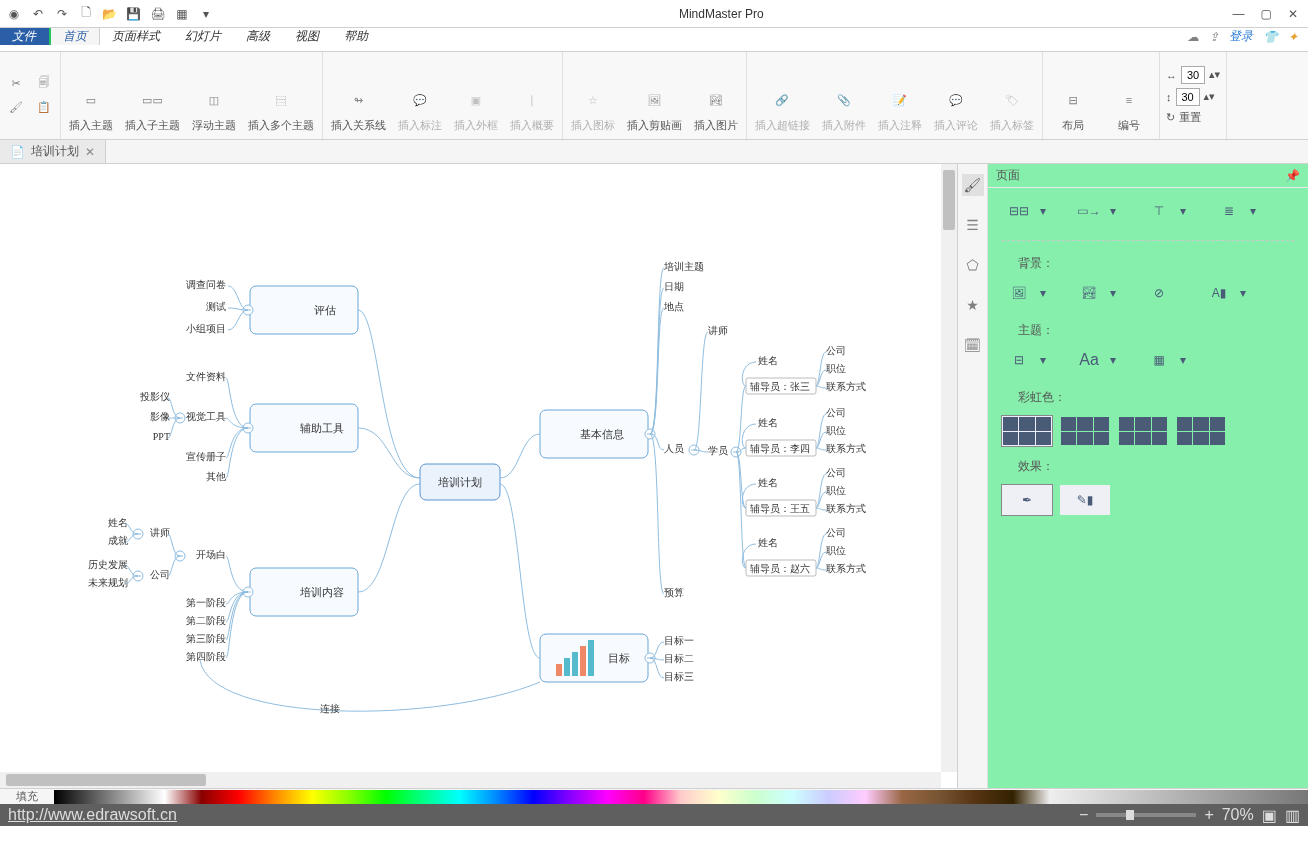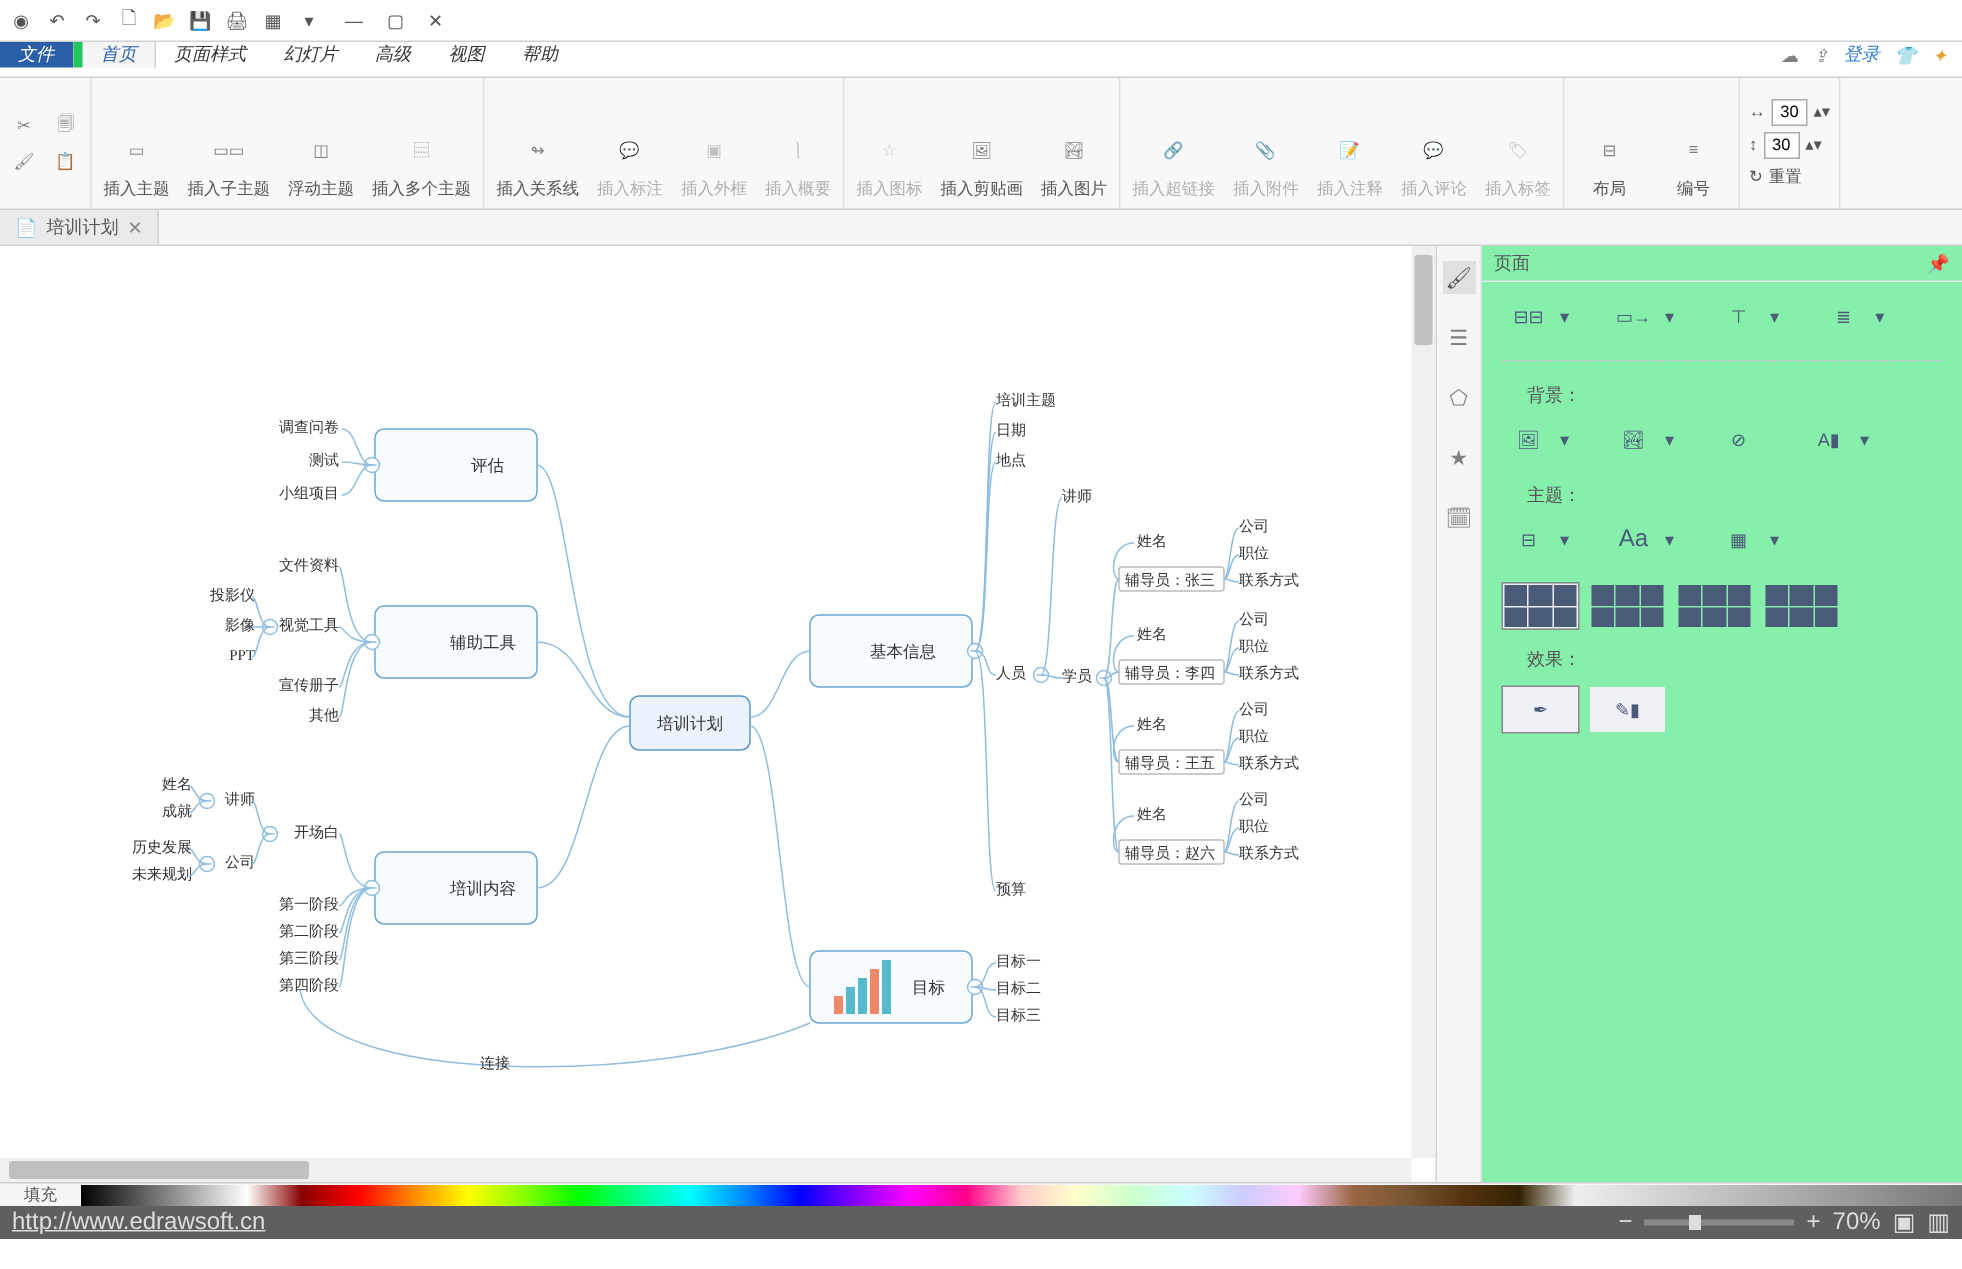--- a/index.html
+++ b/index.html
@@ -7,21 +7,21 @@
 
 .titlebar { height: 28px; background: #fff; display: flex; align-items: center; font-size: 12px; color: #333; border-bottom: 1px solid #d0d0d0; }
 .titlebar .qat { display: flex; align-items: center; gap: 8px; padding: 0 6px; }
 .titlebar .qat .qicon { width: 16px; height: 16px; color: #555; display:flex; align-items:center; justify-content:center; }
 .titlebar .title { flex: 1; text-align: center; font-size: 12px; }
 .titlebar .wincontrols { display: flex; gap: 16px; padding: 0 10px; color:#555; }
 
 .tabbar { height: 24px; background: #fff; display: flex; align-items: flex-start; font-size: 12px; border-bottom: 1px solid #d0d0d0; font-style: italic; }
 .tabbar .tab { padding: 0 12px; display:flex; align-items:center; color:#333; border-right:1px solid transparent; }
 .tabbar .tab.file { background:#2a5fa8; color:#fff; }
-.tabbar .tab.active { background:#f5f5f5; border-left:6px solid #22c55e; border-right:1px solid #d0d0d0; color:#2a5fa8; }
+.tabbar .tab.active { background:#f5f5f5; border-left:2px solid #22c55e; border-right:1px solid #d0d0d0; color:#2a5fa8; }
 .tabbar .spacer { flex:1; }
 .tabbar .right { display:flex; align-items:center; gap:10px; padding:0 10px; color:#808080; }
 .tabbar .right .login { color:#2a7bd6; }
 
 .ribbon { height: 88px; background:#f8f8f8; border-bottom:1px solid #d0d0d0; display:flex; align-items:stretch; font-size:11px; color:#555; }
 .ribbon .group { border-right:1px solid #e0e0e0; display:flex; align-items:flex-end; padding:4px 6px 4px 6px; gap:8px; }
 .ribbon .btn { display:flex; flex-direction:column; align-items:center; justify-content:flex-end; gap:4px; min-width:48px; height:80px; padding:2px; }
 .ribbon .btn.dim { color:#b0b0b0; }
 .ribbon .btn .ic { width:28px; height:28px; color:#808080; display:flex; align-items:center; justify-content:center; }
 .ribbon .btn.dim .ic { color:#c0c0c0; }
@@ -94,20 +94,21 @@
     <span class="qicon">◉</span>
     <span class="qicon">↶</span>
     <span class="qicon">↷</span>
     <span class="qicon">🗋</span>
     <span class="qicon">📂</span>
     <span class="qicon">💾</span>
     <span class="qicon">🖨</span>
     <span class="qicon">▦</span>
     <span class="qicon">▾</span>
   </div>
+  <div class="title">MindMaster Pro</div>
   <div class="wincontrols">
     <span>—</span>
     <span>▢</span>
     <span>✕</span>
   </div>
 </div>
 
 <div class="tabbar">
   <div class="tab file">文件</div>
   <div class="tab active">首页</div>
@@ -461,20 +462,21 @@
             <span class="ic">⊘</span>
           </div>
         <div class="rp-item"><span class="ic">A▮</span>▾</div>
       </div>
       <div class="rp-section">主题：</div>
       <div class="rp-row">
         <div class="rp-item"><span class="ic">⊟</span>▾</div>
         <div class="rp-item"><span class="ic" style="font-size:16px">Aa</span>▾</div>
         <div class="rp-item"><span class="ic">▦</span>▾</div>
       </div>
+      <div class="rp-section">彩虹色：</div>
       <div class="swatch-row">
         <div class="swatch sel">
             <div></div>
             <div></div>
             <div></div>
             <div></div>
             <div></div>
             <div></div>
           </div>
         <div class="swatch">

